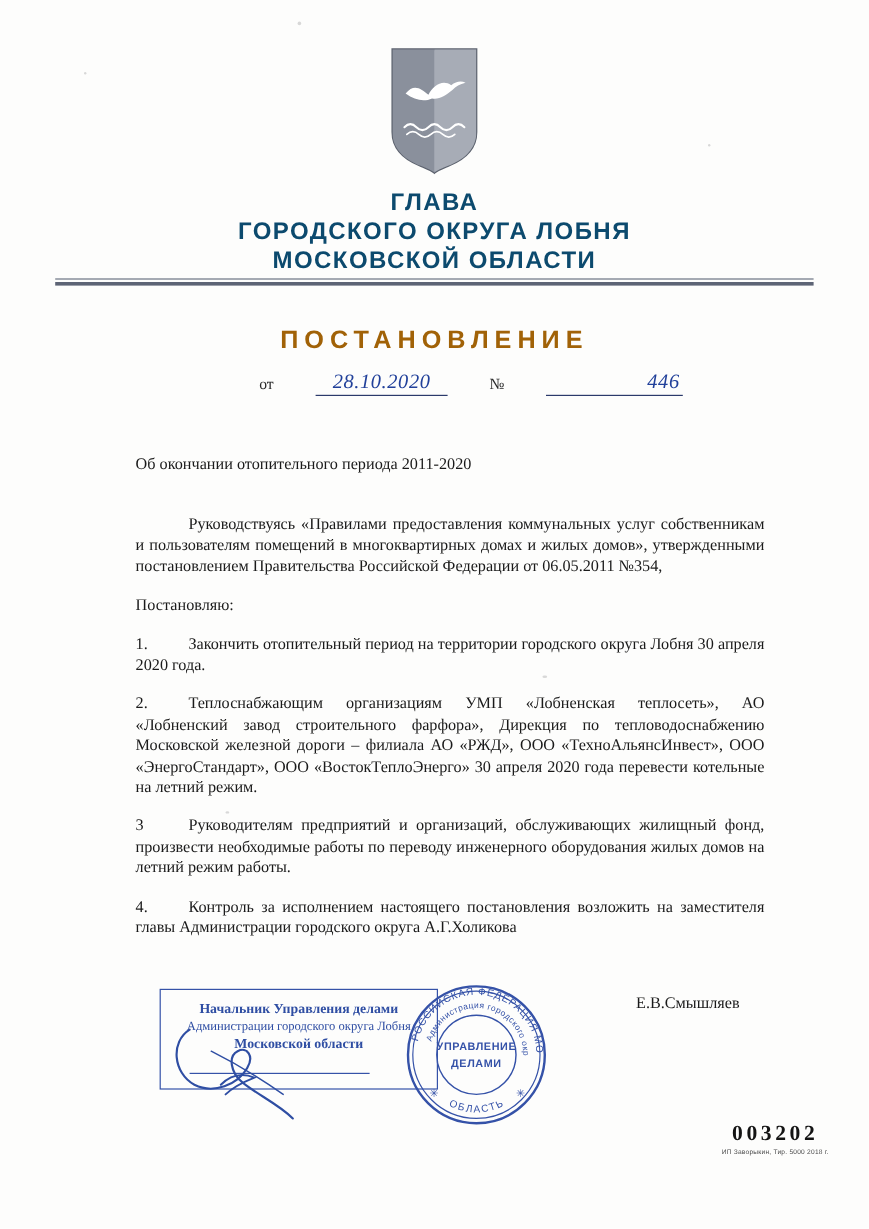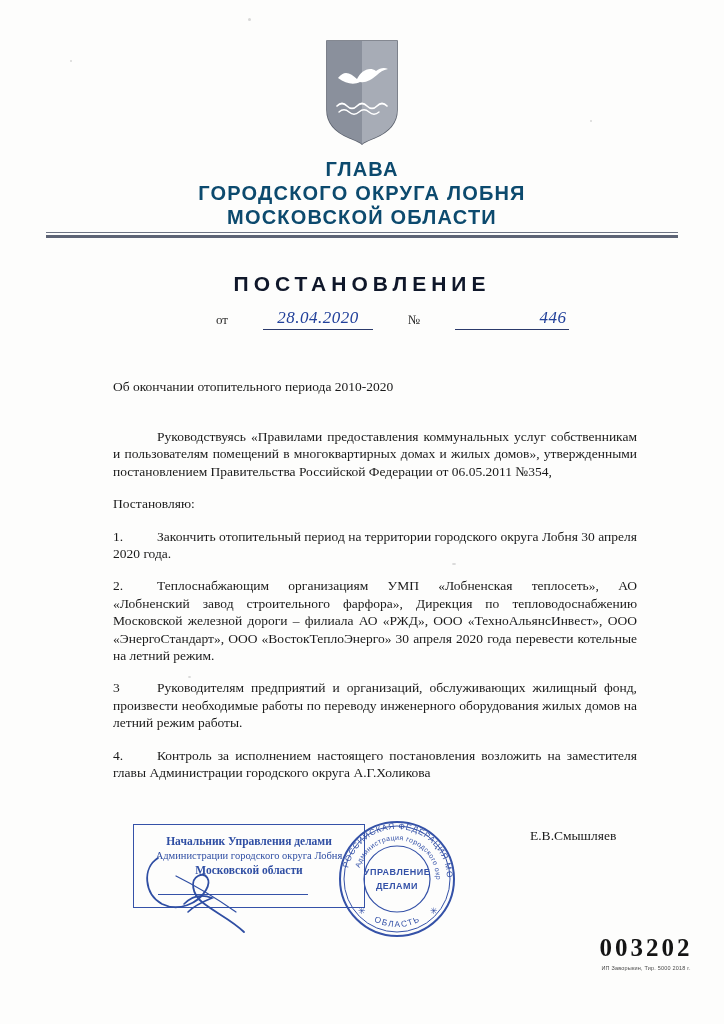--- a/index.html
+++ b/index.html
@@ -72,21 +72,21 @@
   .doc-type {
     position: absolute;
     top: 272px;
     left: 0;
     width: 100%;
     text-align: center;
     font-family: "Liberation Sans", sans-serif;
     font-weight: bold;
     font-size: 21px;
     letter-spacing: 5px;
-    color: #0f172a;
+    color: #a16207;
   }
 
   
   .datenum {
     position: absolute;
     top: 308px;
     left: 216px;
     display: flex;
     align-items: flex-end;
     font-size: 13px;
@@ -199,21 +199,21 @@
   
   .serial {
     position: absolute;
     top: 934px;
     left: 586px;
     width: 120px;
     text-align: center;
   }
   .serial .num {
     font-family: "Liberation Serif", serif;
-    font-size: 25px;
+    font-size: 18px;
     font-weight: bold;
     letter-spacing: 3px;
     color: #141414;
   }
   .serial .imprint {
     margin-top: 3px;
     font-family: "Liberation Sans", sans-serif;
     font-size: 5.5px;
     letter-spacing: 0.2px;
     color: #4a4a4a;
@@ -263,26 +263,26 @@
 
   <div class="divider">
     <div class="rule-thin"></div>
     <div class="rule-thick"></div>
   </div>
 
   <div class="doc-type">ПОСТАНОВЛЕНИЕ</div>
 
   <div class="datenum">
     <span class="lbl">от</span>
-    <span class="fill fill-date">28.04.2020</span>
+    <span class="fill fill-date">28.10.2020</span>
     <span class="lbl">№</span>
     <span class="fill fill-no">446</span>
   </div>
 
-  <div class="subject">Об окончании отопительного периода 2010-2020</div>
+  <div class="subject">Об окончании отопительного периода 2011-2020</div>
 
   <div class="body">
     <p class="para indent">Руководствуясь «Правилами предоставления коммунальных услуг собственникам и пользователям помещений в многоквартирных домах и жилых домов», утвержденными постановлением Правительства Российской Федерации от 06.05.2011 №354,</p>
     <p class="para nostretch">Постановляю:</p>
 
     <p class="para hang">
       <span class="num">1.</span><span>Закончить   отопительный период на территории городского округа Лобня  30 апреля  2020 года.</span>
     </p>
 
     <p class="para hang">

